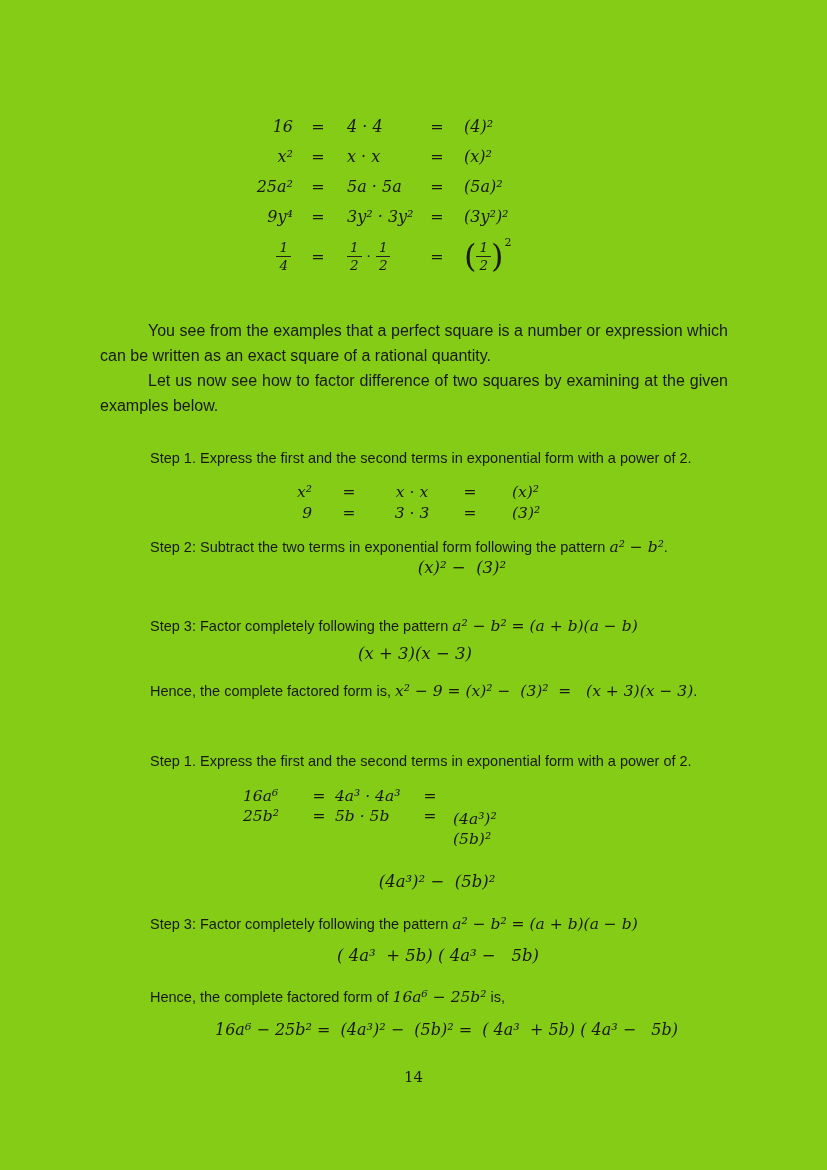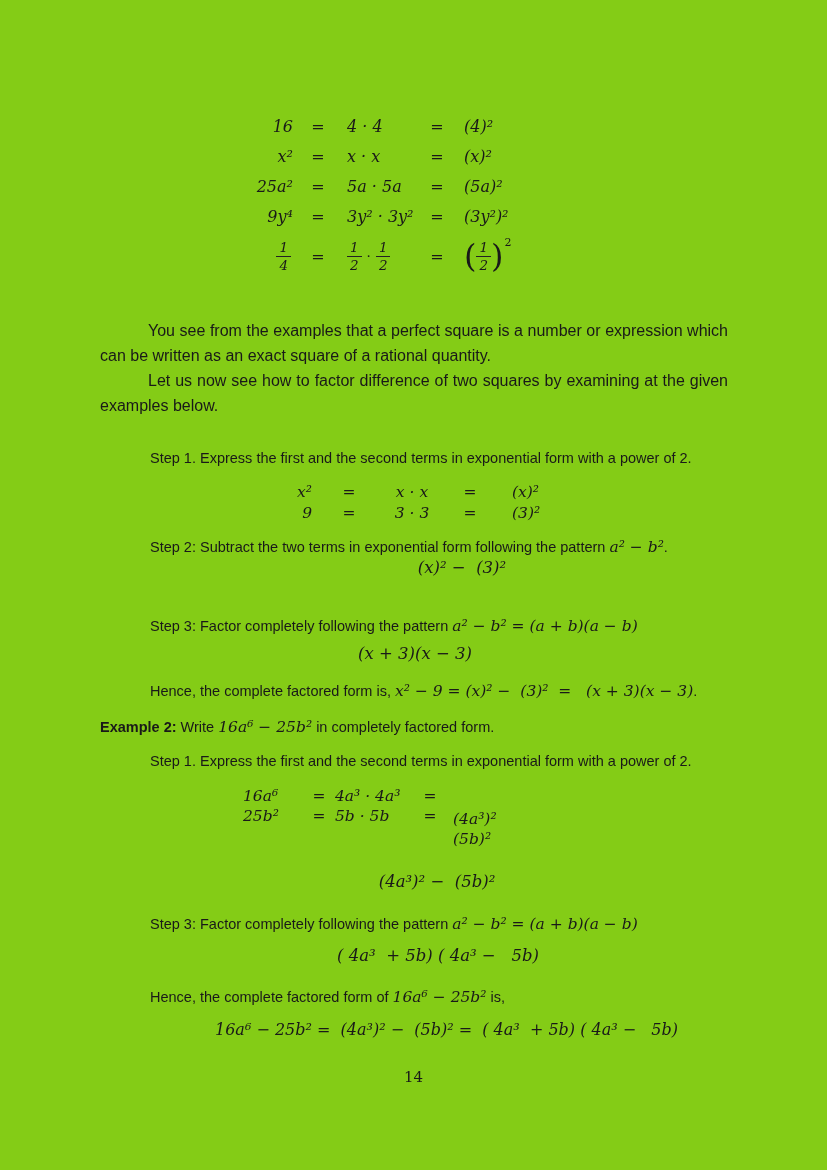--- a/index.html
+++ b/index.html
@@ -181,26 +181,20 @@
     <span class="m">a² − b² = (a + b)(a − b)</span>
   </div>
 
   <div class="ceq" style="left:415px;top:644px;">(x + 3)(x − 3)</div>
 
   <div class="hence" style="top:682px;">
     <span>Hence, the complete factored form is,</span>
     <span class="m">x² − 9 = (x)² −  (3)²  =   (x + 3)(x − 3)</span><span>.</span>
   </div>
 
-  <div class="exhead" style="top:718px;">
-    <span class="xlabel">Example 2:</span>
-    <span>Write</span>
-    <span class="m">16a⁶ − 25b²</span>
-    <span>in completely factored form.</span>
-  </div>
 
   <div class="step" style="top:753px;">Step 1. Express the first and the second terms in exponential form with a power of 2.</div>
 
   <div class="mtable" id="ex2-table">
     <span class="c1" style="text-align:left;">16a⁶</span>
     <span class="eq">=</span>
     <span class="c3">4a³ · 4a³</span>
     <span class="eq">=</span>
     <span class="c5">(4a³)²</span>
 

